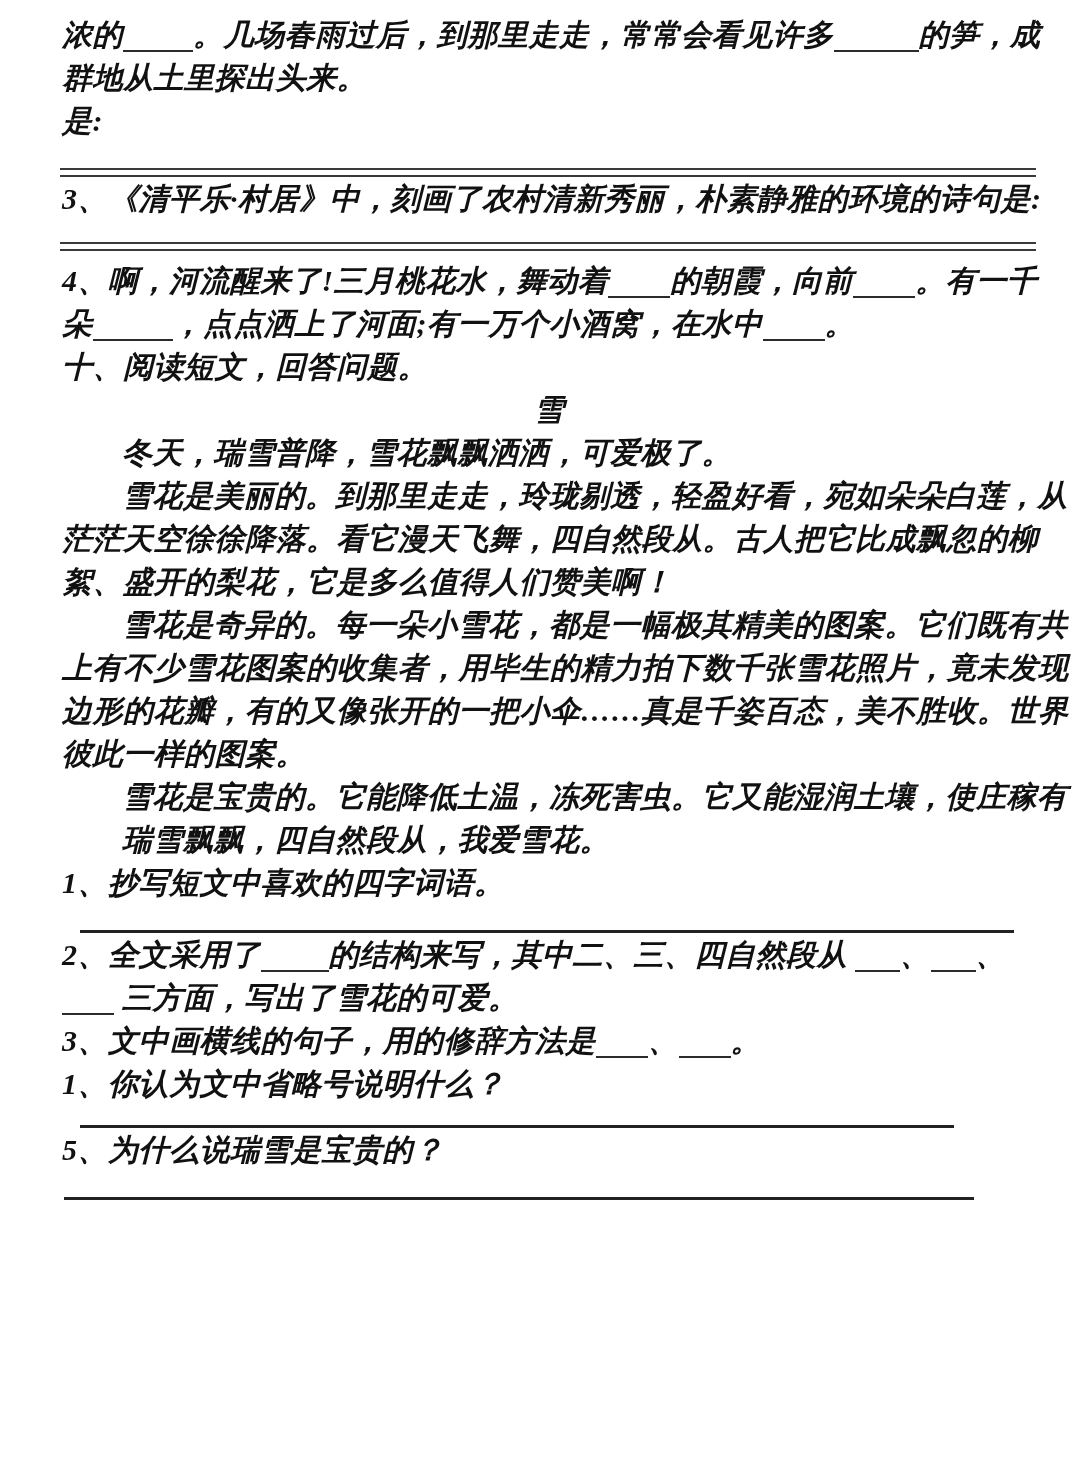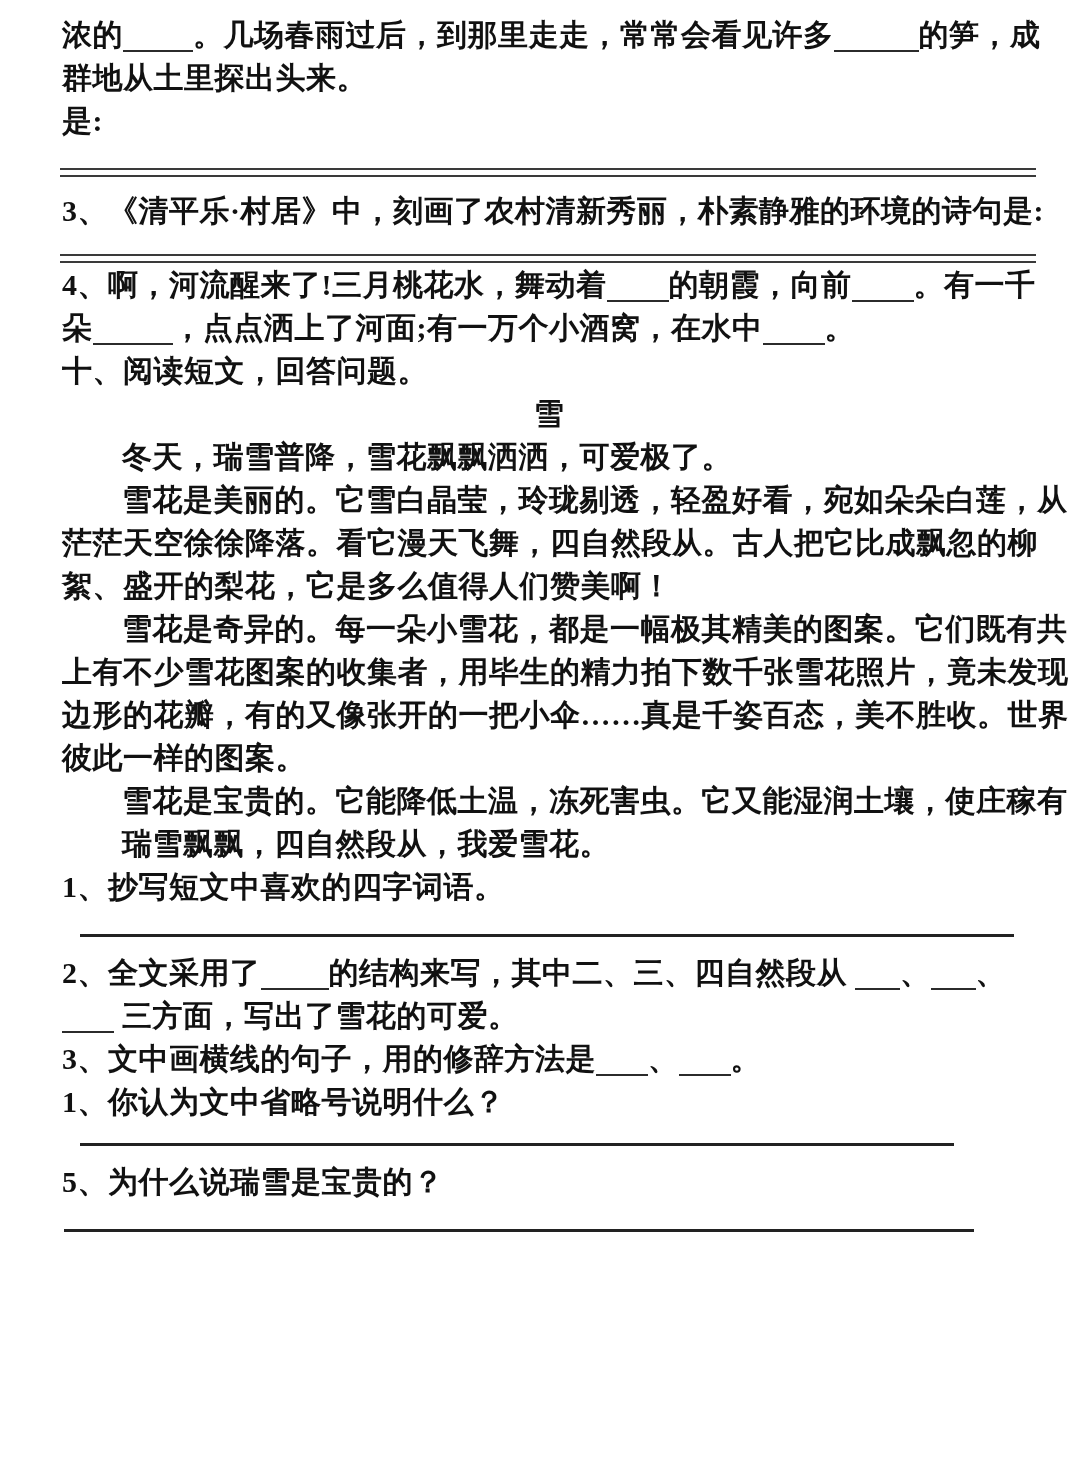--- a/index.html
+++ b/index.html
@@ -13,20 +13,21 @@
     overflow: hidden;
     font-family: "Liberation Serif", "DejaVu Serif", serif;
     font-weight: 700;
     color: #111111;
   }
   .worksheet {
     box-sizing: border-box;
     width: 1080px;
     height: 1464px;
     padding: 13px 44px 0 62px;
+    font-style: italic;
   }
   .line {
     font-size: 30px;
     line-height: 43px;
     height: 43px;
     white-space: nowrap;
     letter-spacing: 0.5px;
   }
   .indent { padding-left: 60px; }
   .center { text-align: center; }
@@ -52,23 +53,23 @@
     margin-left: -2px;
     margin-right: 0;
   }
   .rule-single {
     height: 0;
     border-top: 3px solid #222222;
   }
   .mt26 { margin-top: 26px; }
   .mt22 { margin-top: 22px; }
   .mt20 { margin-top: 20px; }
-  .mt14 { margin-top: 14px; }
-  .mt12 { margin-top: 12px; }
-  .mt8  { }
+  .mt14 { }
+  .mt12 { margin-top: 0; }
+  .mt8  { margin-top: 8px; }
   .rule-q1 { margin-left: 18px; margin-right: 22px; }
   .rule-q4 { margin-left: 18px; margin-right: 82px; }
   .rule-q5 { margin-left: 2px;  margin-right: 62px; }
 </style>
 </head>
 <body>
 
 <div class="worksheet">
 
   <div class="line"><span>浓的</span><span class="blank w70"></span><span>。几场春雨过后，到那里走走，常常会看见许多</span><span class="blank w85"></span><span>的笋，成</span></div>
@@ -82,21 +83,21 @@
 
   <div class="rule-double mt22"></div>
 
   <div class="line mt8"><span>4、啊，河流醒来了!三月桃花水，舞动着</span><span class="blank w62"></span><span>的朝霞，向前</span><span class="blank w62"></span><span>。有一千</span></div>
   <div class="line"><span>朵</span><span class="blank w80"></span><span>，点点洒上了河面;有一万个小酒窝，在水中</span><span class="blank w62"></span><span>。</span></div>
 
   <div class="line">十、阅读短文，回答问题。</div>
 
   <div class="line center">雪</div>
   <div class="line indent">冬天，瑞雪普降，雪花飘飘洒洒，可爱极了。</div>
-  <div class="line indent">雪花是美丽的。它雪白晶莹，玲珑剔透，轻盈好看，宛如朵朵白莲，从</div>
+  <div class="line indent">雪花是美丽的。到那里走走，玲珑剔透，轻盈好看，宛如朵朵白莲，从</div>
   <div class="line">茫茫天空徐徐降落。看它漫天飞舞，四自然段从。古人把它比成飘忽的柳</div>
   <div class="line">絮、盛开的梨花，它是多么值得人们赞美啊！</div>
   <div class="line indent">雪花是奇异的。每一朵小雪花，都是一幅极其精美的图案。它们既有共</div>
   <div class="line">上有不少雪花图案的收集者，用毕生的精力拍下数千张雪花照片，竟未发现</div>
   <div class="line">边形的花瓣，有的又像张开的一把小伞……真是千姿百态，美不胜收。世界</div>
   <div class="line">彼此一样的图案。</div>
   <div class="line indent">雪花是宝贵的。它能降低土温，冻死害虫。它又能湿润土壤，使庄稼有</div>
   <div class="line indent">瑞雪飘飘，四自然段从，我爱雪花。</div>
 
   <div class="line">1、抄写短文中喜欢的四字词语。</div>

